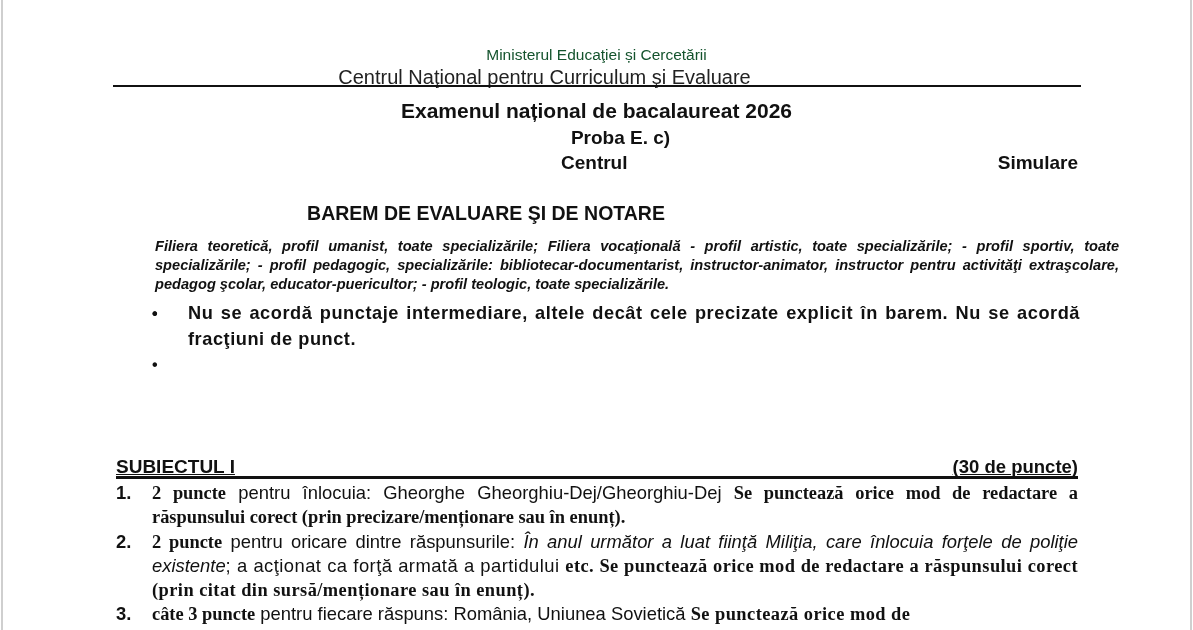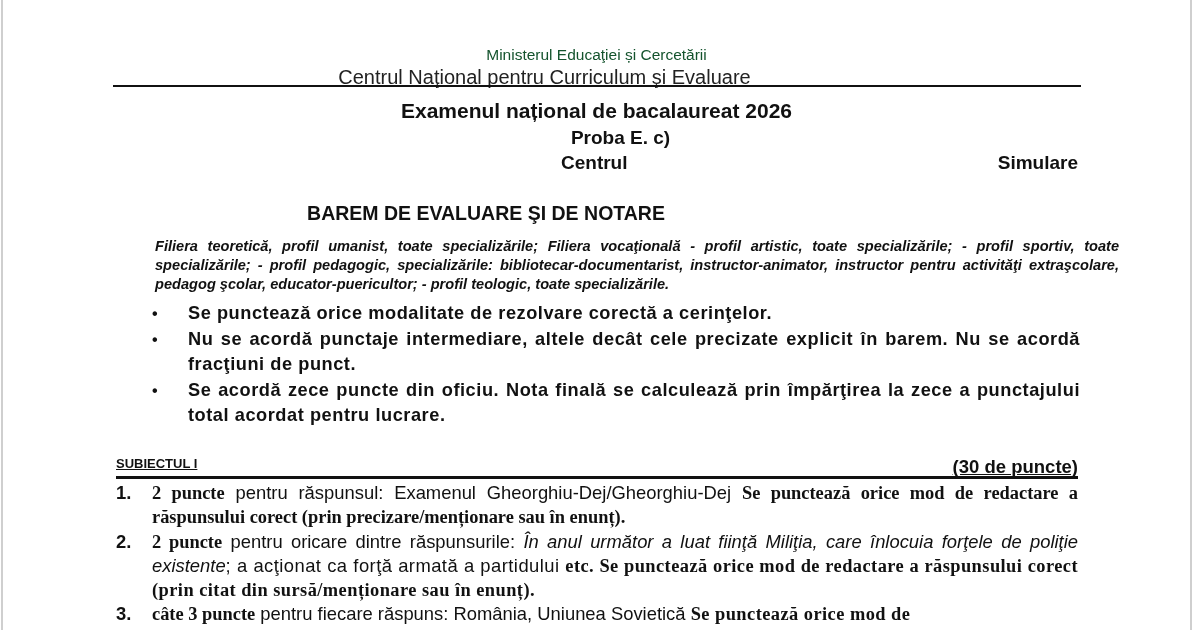--- a/index.html
+++ b/index.html
@@ -21,21 +21,21 @@
 
   .barem-title { position: absolute; left: 0; width: 972px; top: 202px; text-align: center; font-weight: bold; font-size: 19.5px; }
 
   .filiera { position: absolute; left: 116px; top: 237px; width: 964px; font-weight: bold; font-style: italic; font-size: 14.6px; line-height: 19px; text-align: justify; margin-left: 39px; }
 
   .rules { position: absolute; left: 150px; top: 301px; width: 930px; margin: 0; padding: 0; list-style: none; }
   .rules li { position: relative; padding-left: 38px; font-weight: bold; font-size: 18.2px; line-height: 25.5px; letter-spacing: 0.55px; text-align: justify; }
   .rules li .bullet { position: absolute; left: 2px; top: 0; font-size: 16px; }
 
   .section-head { position: absolute; left: 116px; top: 456px; width: 964px; height: 22px; }
-  .section-head .title { position: absolute; left: 0; top: 0; font-weight: bold; font-size: 13px; text-decoration: underline; }
+  .section-head .title { position: absolute; left: 0; top: 0; font-weight: bold; font-size: 19px; text-decoration: underline; }
   .section-head .points { position: absolute; right: 2px; top: 0; font-weight: bold; font-size: 18.5px; text-decoration: underline; text-align: right; }
   .section-rule { position: absolute; left: 116px; top: 476px; width: 962px; height: 3px; background: #111; }
 
   .items { position: absolute; left: 116px; top: 481px; width: 962px; margin: 0; padding: 0; list-style: none; }
   .items li { position: relative; padding-left: 36px; font-size: 18.4px; line-height: 24.3px; text-align: justify; }
   .items li .num { position: absolute; left: 0; top: 0; font-weight: bold; }
   .b { font-weight: bold; font-family: Liberation Serif, serif; }
   .i { font-style: italic; }
   .wide { letter-spacing: 0.45px; margin-top: 16px; }
 </style>
@@ -53,42 +53,40 @@
 <div class="exam-proba">Proba E. c)</div>
 <div class="exam-subject">Centrul</div>
 <div class="exam-type">Simulare</div>
 
 <div class="barem-title">BAREM DE EVALUARE ŞI DE NOTARE</div>
 <div class="filiera">Filiera teoretică, profil umanist, toate specializările; Filiera vocaţională - profil artistic, toate specializările; - profil sportiv, toate specializările; - profil pedagogic, specializările: bibliotecar-documentarist, instructor-animator, instructor pentru activităţi extraşcolare, pedagog şcolar, educator-puericultor; - profil teologic, toate specializările.</div>
 
 <ul class="rules">
   <li>
     <span class="bullet">•</span>
-    <span>Se punctează orice modalitate de rezolvare corectă a cerinţelor.</span>
   </li>
   <li>
     <span class="bullet">•</span>
     <span>Nu se acordă punctaje intermediare, altele decât cele precizate explicit în barem. Nu se acordă fracţiuni de punct.</span>
   </li>
   <li>
     <span class="bullet">•</span>
-    <span>Se acordă zece puncte din oficiu. Nota finală se calculează prin împărţirea la zece a punctajului total acordat pentru lucrare.</span>
   </li>
 </ul>
 
 <div class="section-head">
   <span class="title">SUBIECTUL I</span>
   <span class="points">(30 de puncte)</span>
 </div>
 <div class="section-rule"></div>
 
 <ol class="items">
   <li>
     <span class="num">1.</span>
-    <span class="b">2 puncte</span><span> pentru răspunsul: Examenul Gheorghiu-Dej/Gheorghiu-Dej  </span><span class="b">Se punctează orice mod de redactare a răspunsului corect (prin precizare/menționare sau în enunț).</span>
+    <span class="b">2 puncte</span><span> pentru înlocuia: Gheorghe Gheorghiu-Dej/Gheorghiu-Dej  </span><span class="b">Se punctează orice mod de redactare a răspunsului corect (prin precizare/menționare sau în enunț).</span>
   </li>
   <li>
     <span class="num">2.</span>
     <span class="b">2 puncte</span><span> pentru oricare dintre răspunsurile: </span><span class="i">În anul următor a luat fiinţă Miliţia, care înlocuia forţele de poliţie existente</span><span class="wide">; a acţionat ca forţă armată a partidului </span><span class="b wide">etc. </span><span class="b wide">Se punctează orice mod de redactare a răspunsului corect (prin citat din sursă/menționare sau în enunț).</span>
   </li>
   <li>
     <span class="num">3.</span>
     <span class="b">câte 3 puncte</span><span> pentru fiecare răspuns: România, Uniunea Sovietică </span><span class="b wide">Se punctează orice mod de</span>
   </li>
 </ol>

